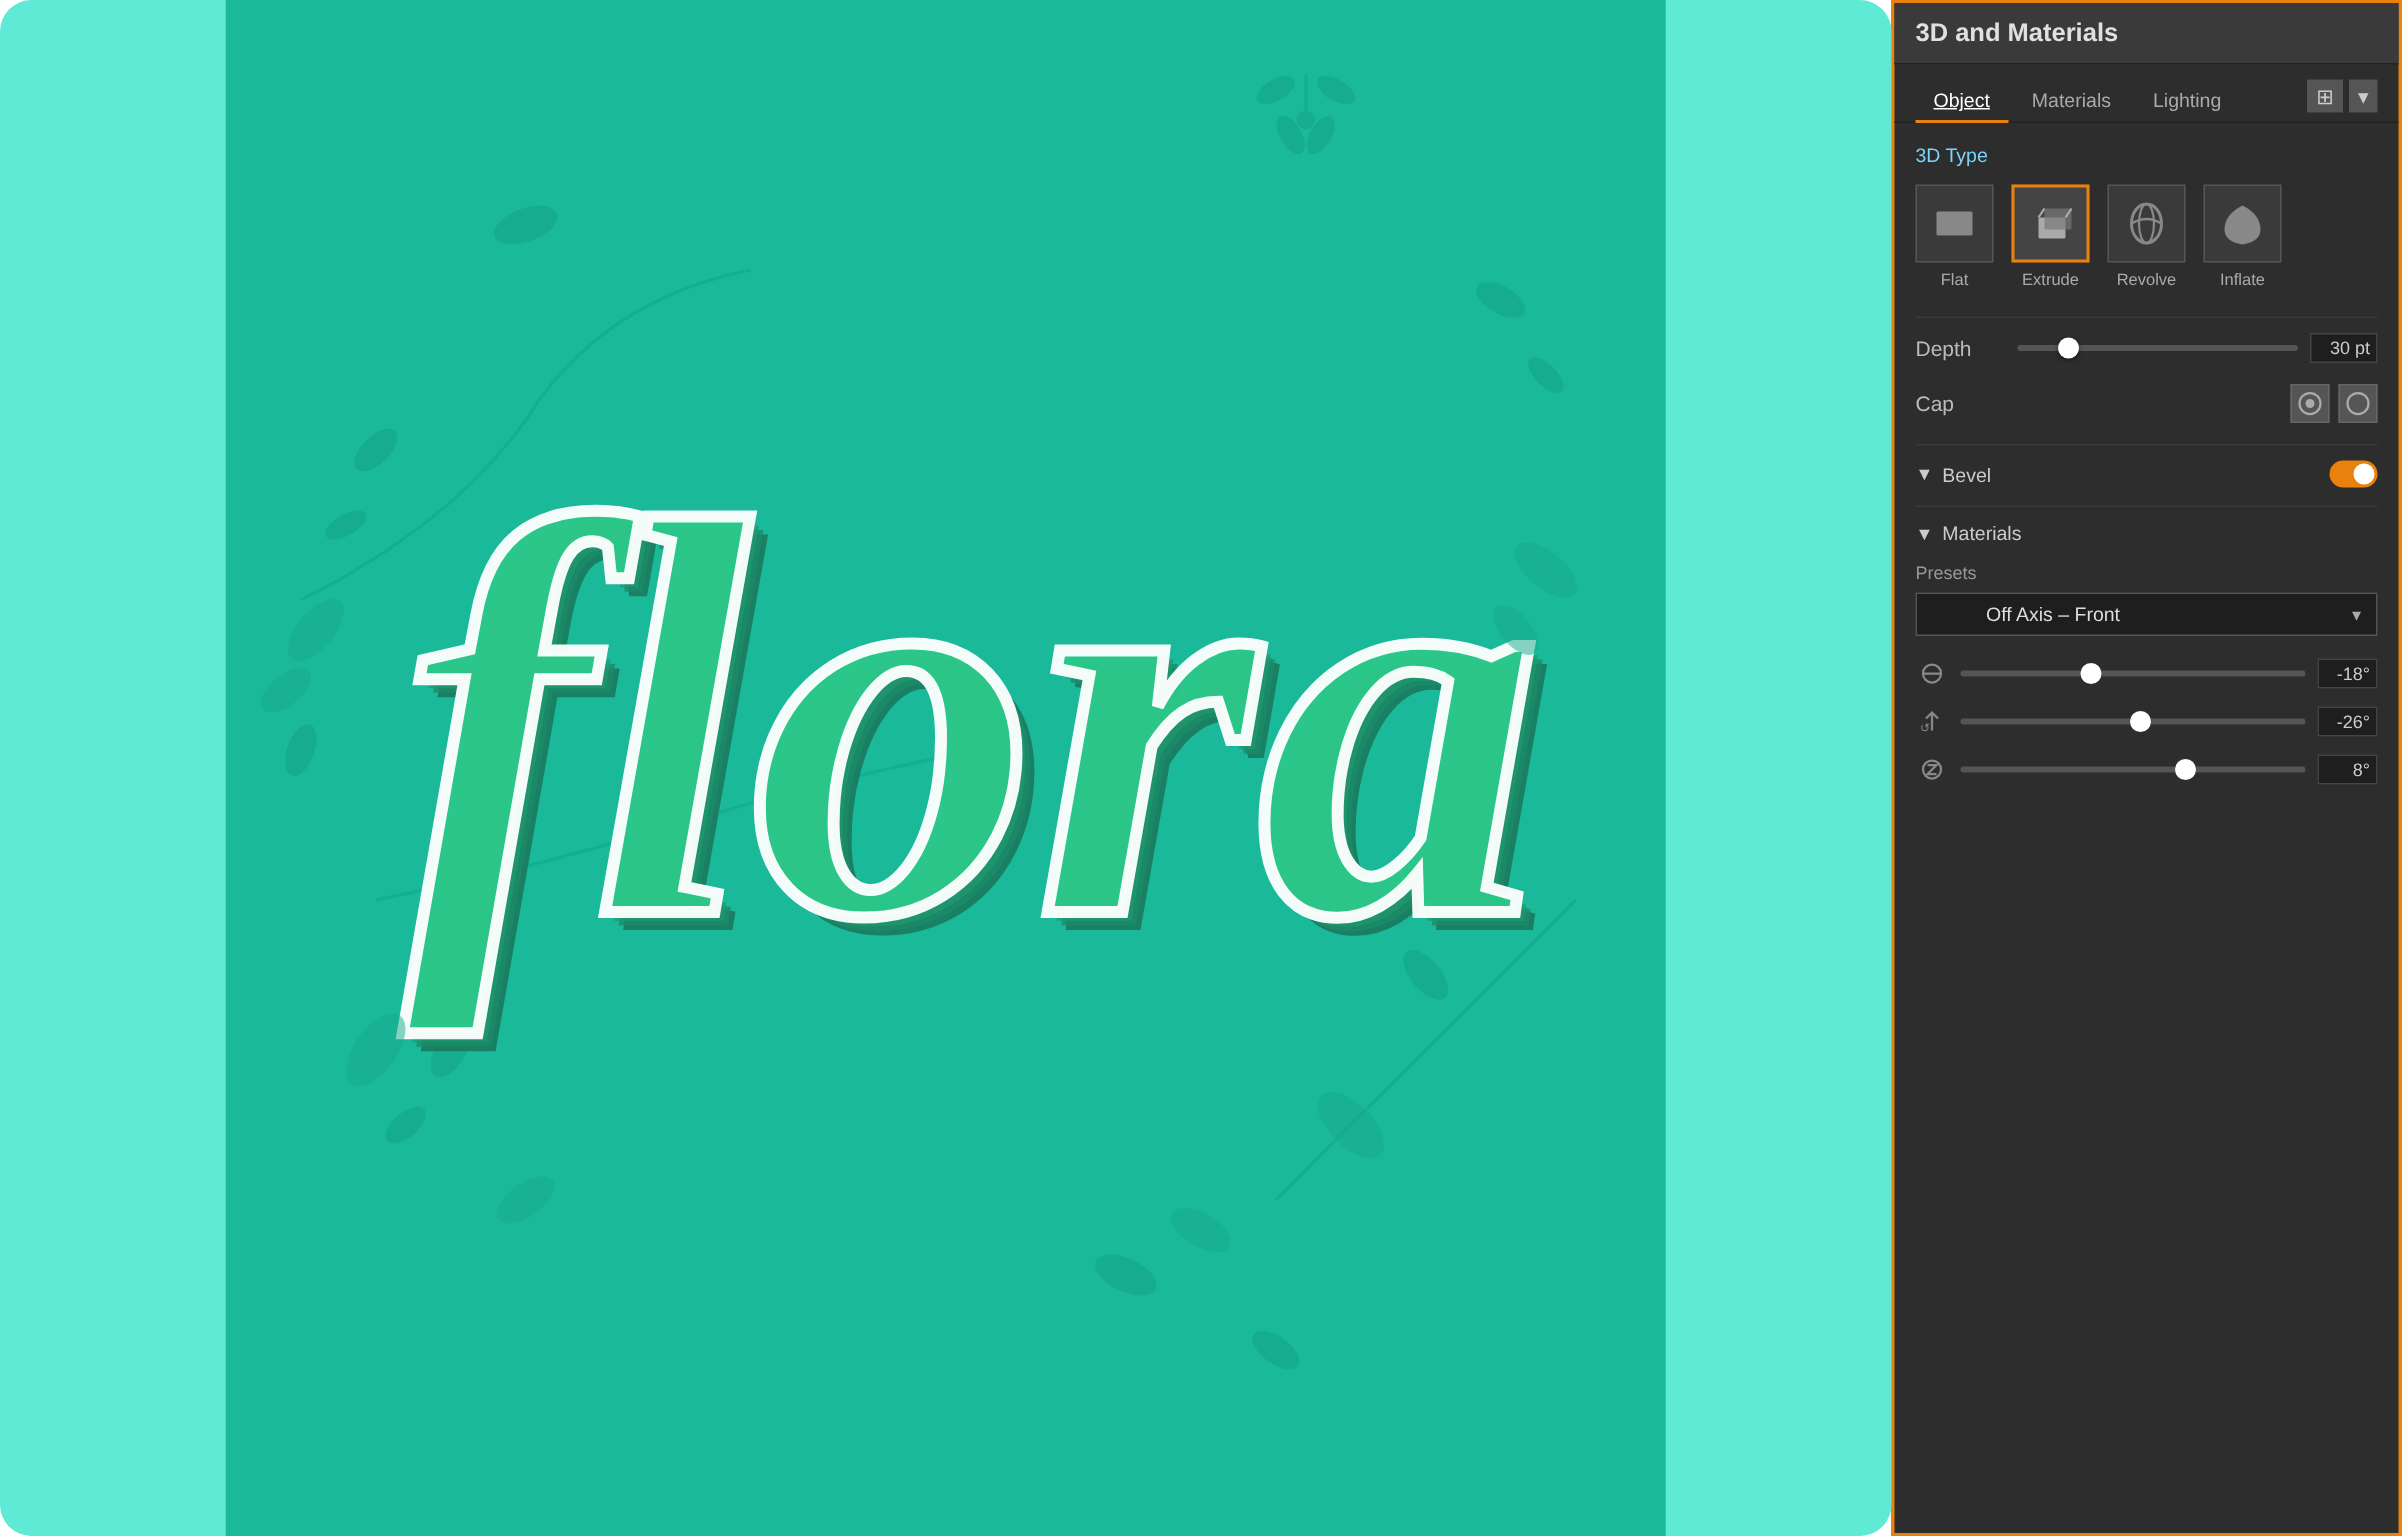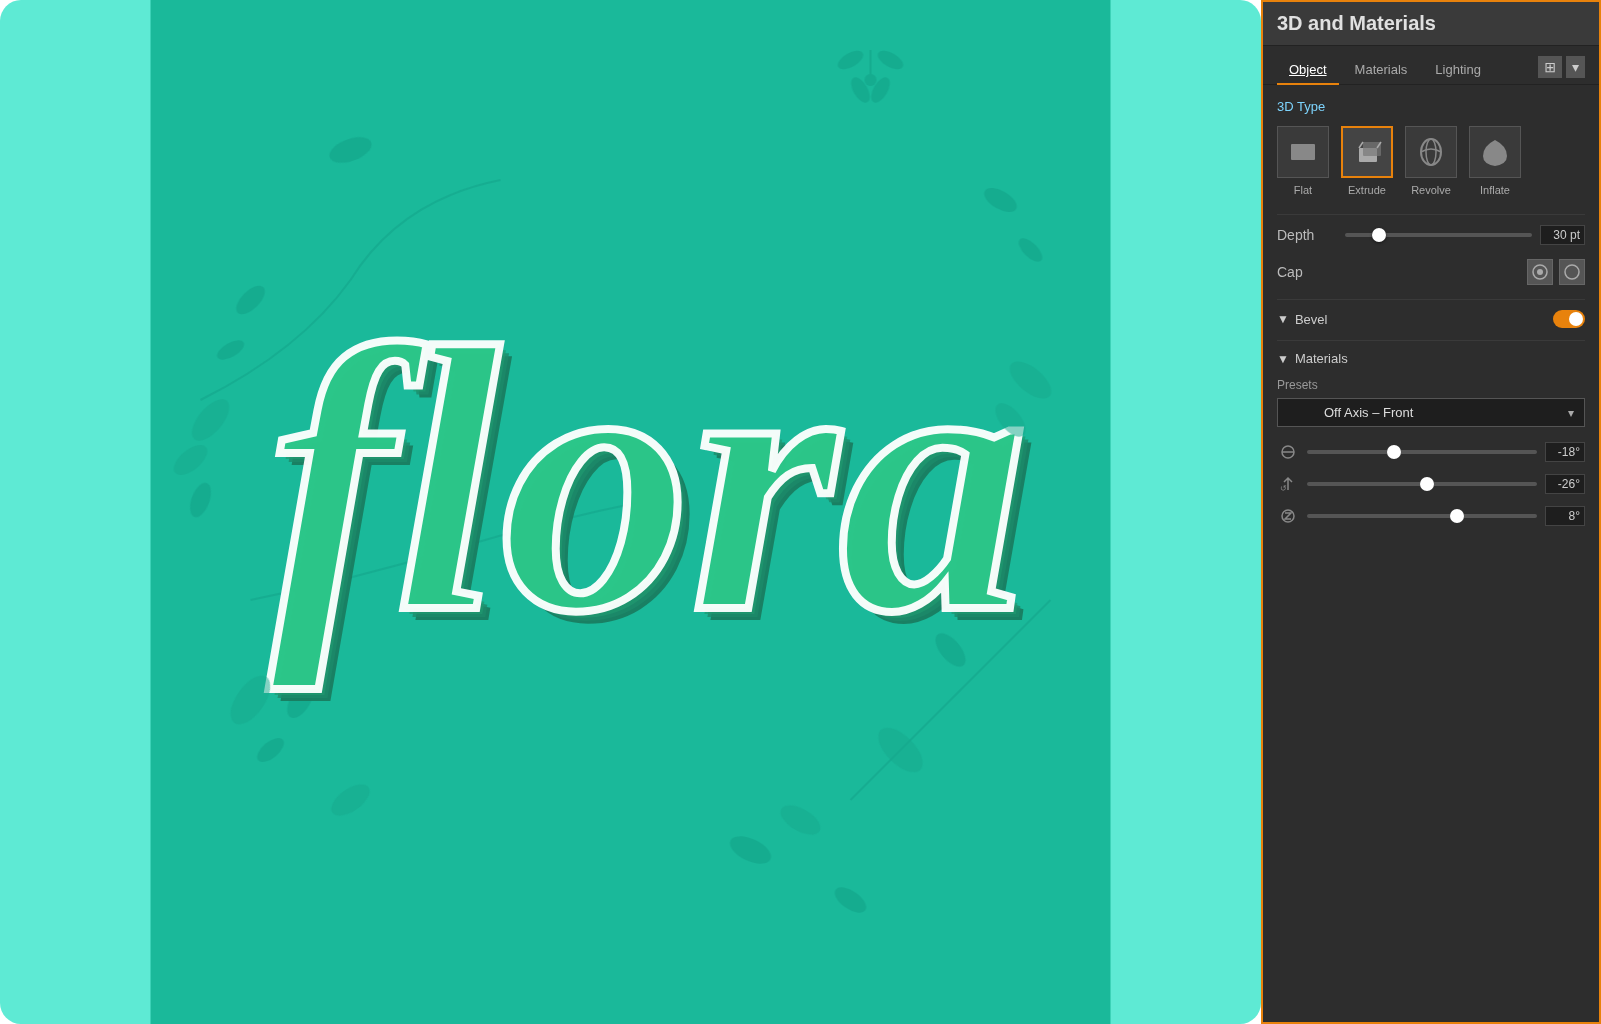--- a/index.html
+++ b/index.html
@@ -33,21 +33,21 @@
       border: 2px solid #e8820c;
       display: flex;
       flex-direction: column;
       color: #ccc;
       font-size: 13px;
     }
 
     .panel-title-bar {
       background: #3a3a3a;
       padding: 10px 14px;
-      font-size: 20px;
+      font-size: 17px;
       font-weight: 600;
       color: #e0e0e0;
       border-bottom: 1px solid #222;
     }
 
     .panel-tabs {
       display: flex;
       align-items: flex-start;
       padding: 10px 14px 0;
       border-bottom: 1px solid #222;

